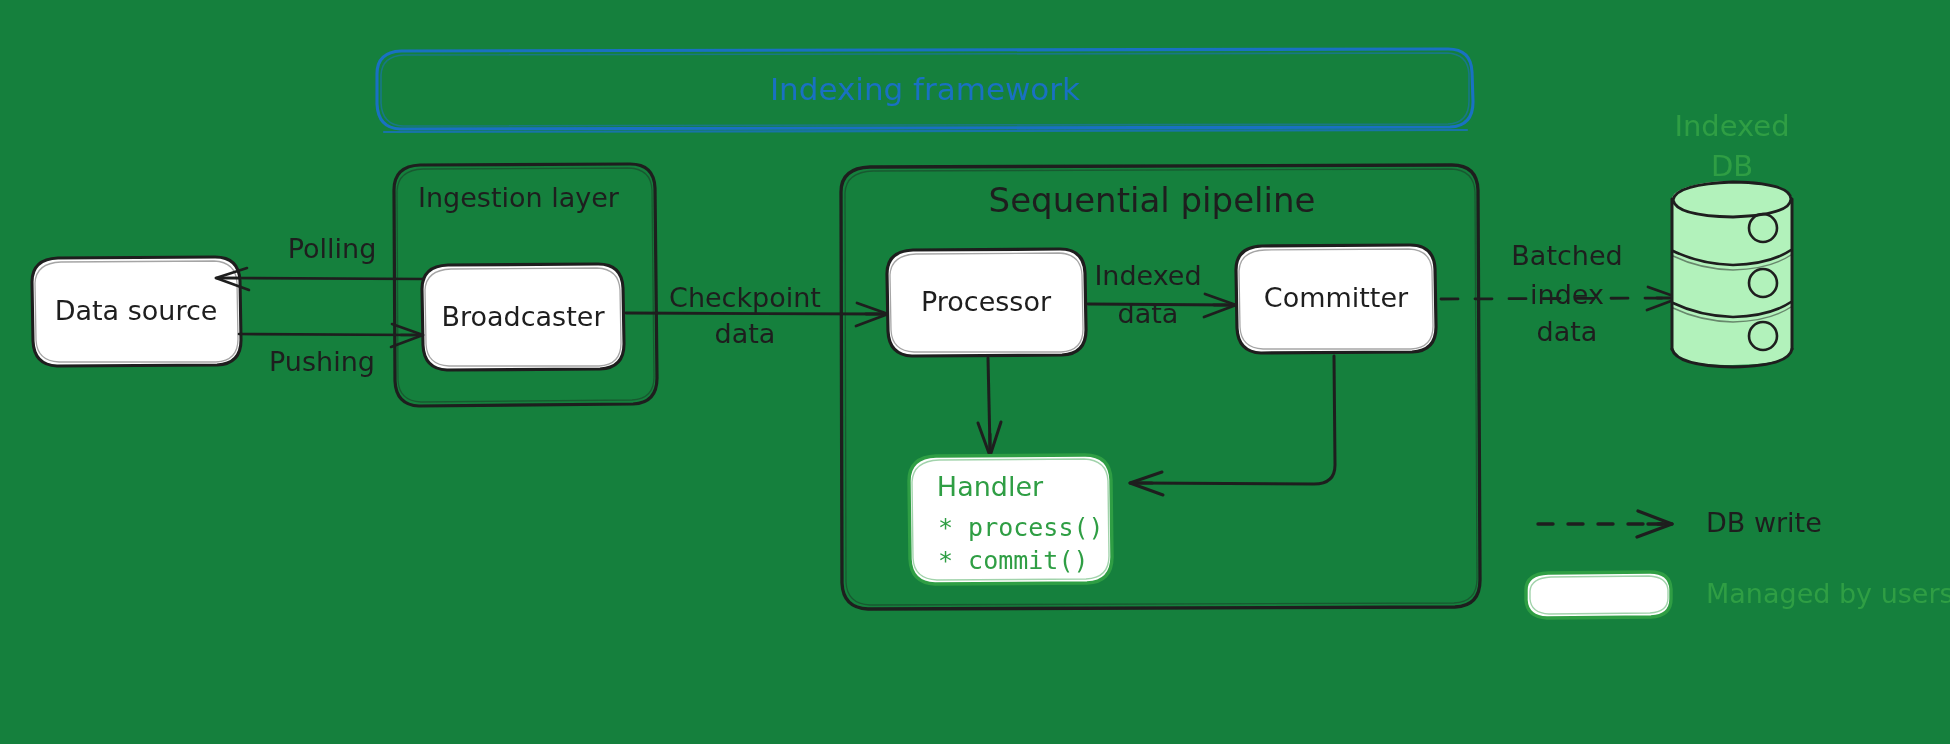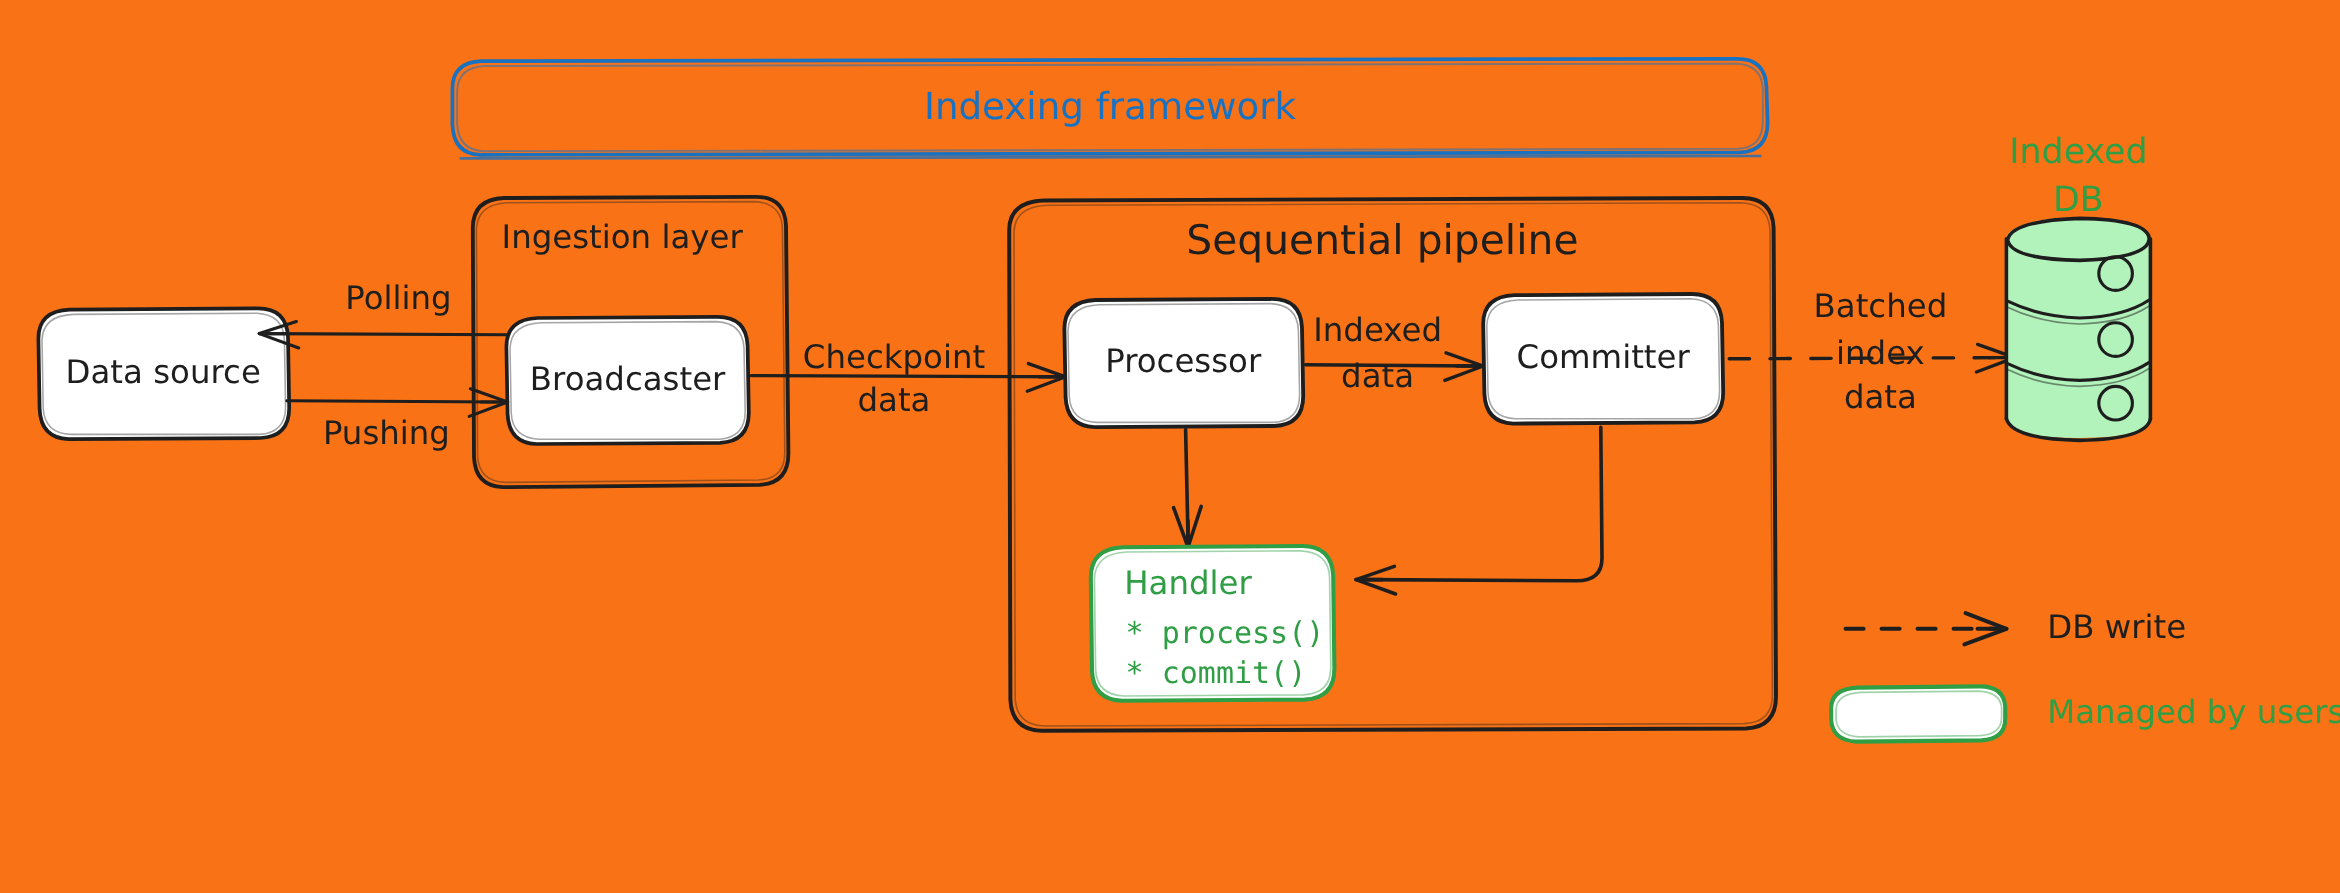--- a/index.html
+++ b/index.html
@@ -10,21 +10,21 @@
   body {
     width: 1950px;
     height: 744px;
     font-family: "DejaVu Sans", sans-serif;
     overflow: hidden;
   }
   #diagram-root {
     position: relative;
     width: 1950px;
     height: 744px;
-    background: #f97316;
+    background: #15803d;
   }
   svg.canvas {
     position: absolute;
     top: 0;
     left: 0;
     width: 1950px;
     height: 744px;
   }
   .hand {
     font-family: "DejaVu Sans", sans-serif;

